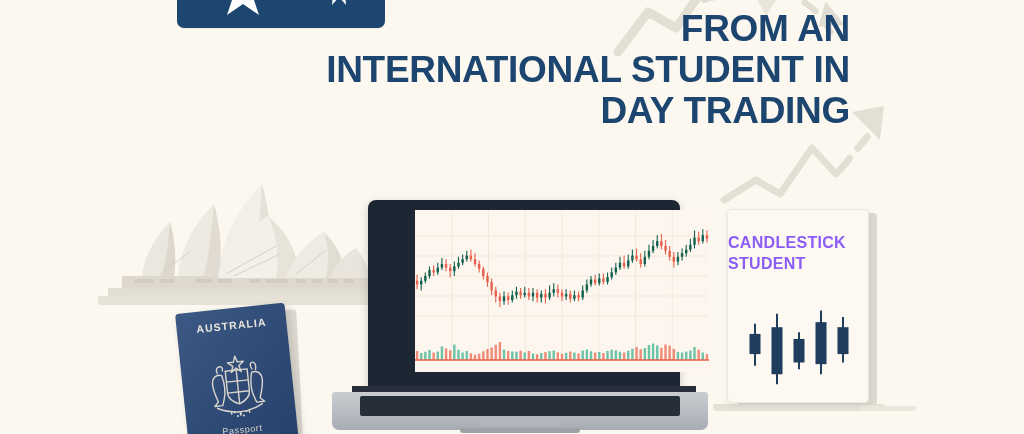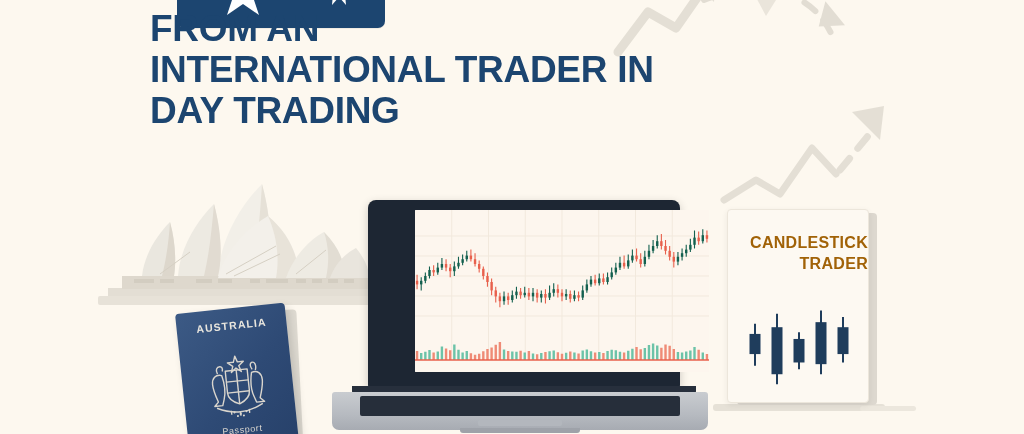--- a/index.html
+++ b/index.html
@@ -21,21 +21,21 @@
   
   #flag{
     position:absolute;left:177px;top:-34px;width:208px;height:62px;
     background:#1c4570;border-radius:5px 5px 7px 7px;
     box-shadow:0 1px 0 rgba(0,0,0,.05);
   }
 
   
   #headline{
     position:absolute;left:150px;top:8px;width:700px;
-    text-align:left;
+    text-align:right;
     color:#1c4570;
     font-weight:bold;
     font-size:37px;
     line-height:41px;
     letter-spacing:-0.3px;
   }
   #headline .ln{display:block;white-space:nowrap;}
 
   
   #opera{position:absolute;left:100px;top:176px;width:290px;height:130px;}
@@ -109,22 +109,22 @@
     position:absolute;left:10px;top:4px;width:140px;height:192px;
     background:#ddd8cf;border-radius:4px;
   }
   #book-cover{
     position:absolute;left:0;top:0;width:140px;height:192px;
     background:#fdf9f2;border-radius:4px;
     border:1px solid #ece6db;
     box-shadow:0 2px 6px rgba(0,0,0,.07);
   }
   #book-title{
-    position:absolute;left:0;top:22px;width:100%;text-align:right;
-    color:#a16207;font-weight:bold;font-size:16px;line-height:21px;
+    position:absolute;left:0;top:22px;width:100%;text-align:left;
+    color:#8b5cf6;font-weight:bold;font-size:16px;line-height:21px;
     letter-spacing:.3px;
   }
   #book-title .ln{display:block;}
   #book-candles{position:absolute;left:16px;top:92px;}
   #book-shelf{
     position:absolute;left:713px;top:404px;width:172px;height:7px;
     background:#e6e1d7;border-radius:3px;
   }
   #book-shelf-shadow{
     position:absolute;left:860px;top:406px;width:56px;height:5px;
@@ -158,21 +158,21 @@
 
   <div id="flag">
     <svg width="208" height="62" viewBox="0 0 208 62">
       <polygon points="66,2 72,20 91,20 76,31 82,49 66,38 50,49 56,31 41,20 60,20" fill="#ffffff"></polygon>
       <polygon points="162,6 165,16 175,13 169,22 178,27 168,28 169,39 162,31 155,39 156,28 146,27 155,22 149,13 159,16" fill="#ffffff"></polygon>
     </svg>
   </div>
 
   <div id="headline">
     <span class="ln">FROM AN</span>
-    <span class="ln">INTERNATIONAL TRADER IN</span>
+    <span class="ln">INTERNATIONAL STUDENT IN</span>
     <span class="ln">DAY TRADING</span>
   </div>
 
   <svg id="opera" viewBox="0 0 290 130">
 
     <path d="M8 112 L282 112 L282 122 L8 122 Z" fill="#e3ded4"></path>
     <path d="M22 100 L268 100 L268 113 L22 113 Z" fill="#ded8cd"></path>
 
     <path d="M118 100 C120 64 140 30 162 8 C172 44 172 80 168 100 Z" fill="#f2efe8"></path>
     <path d="M162 8 C172 44 172 80 168 100 L150 100 C158 70 160 38 162 8 Z" fill="#e6e1d7"></path>
@@ -488,21 +488,21 @@
     <div id="laptop-foot"></div>
   </div>
 
   <div id="book-shelf"></div>
   <div id="book-shelf-shadow"></div>
   <div id="book">
     <div id="book-backcover"></div>
     <div id="book-cover">
       <div id="book-title">
         <span class="ln">CANDLESTICK</span>
-        <span class="ln">TRADER</span>
+        <span class="ln">STUDENT</span>
       </div>
       <svg id="book-candles" width="110" height="84" viewBox="0 0 110 84">
           <line x1="11.00" y1="21.84" x2="11.00" y2="63.84" stroke="#1f3d5c" stroke-width="2"></line>
           <rect x="5.50" y="31.92" width="11.00" height="20.16" fill="#1f3d5c"></rect>
           <line x1="33.00" y1="11.76" x2="33.00" y2="82.32" stroke="#1f3d5c" stroke-width="2"></line>
           <rect x="27.50" y="25.20" width="11.00" height="47.04" fill="#1f3d5c"></rect>
           <line x1="55.00" y1="30.24" x2="55.00" y2="67.20" stroke="#1f3d5c" stroke-width="2"></line>
           <rect x="49.50" y="36.96" width="11.00" height="23.52" fill="#1f3d5c"></rect>
           <line x1="77.00" y1="8.40" x2="77.00" y2="72.24" stroke="#1f3d5c" stroke-width="2"></line>
           <rect x="71.50" y="20.16" width="11.00" height="42.00" fill="#1f3d5c"></rect>

